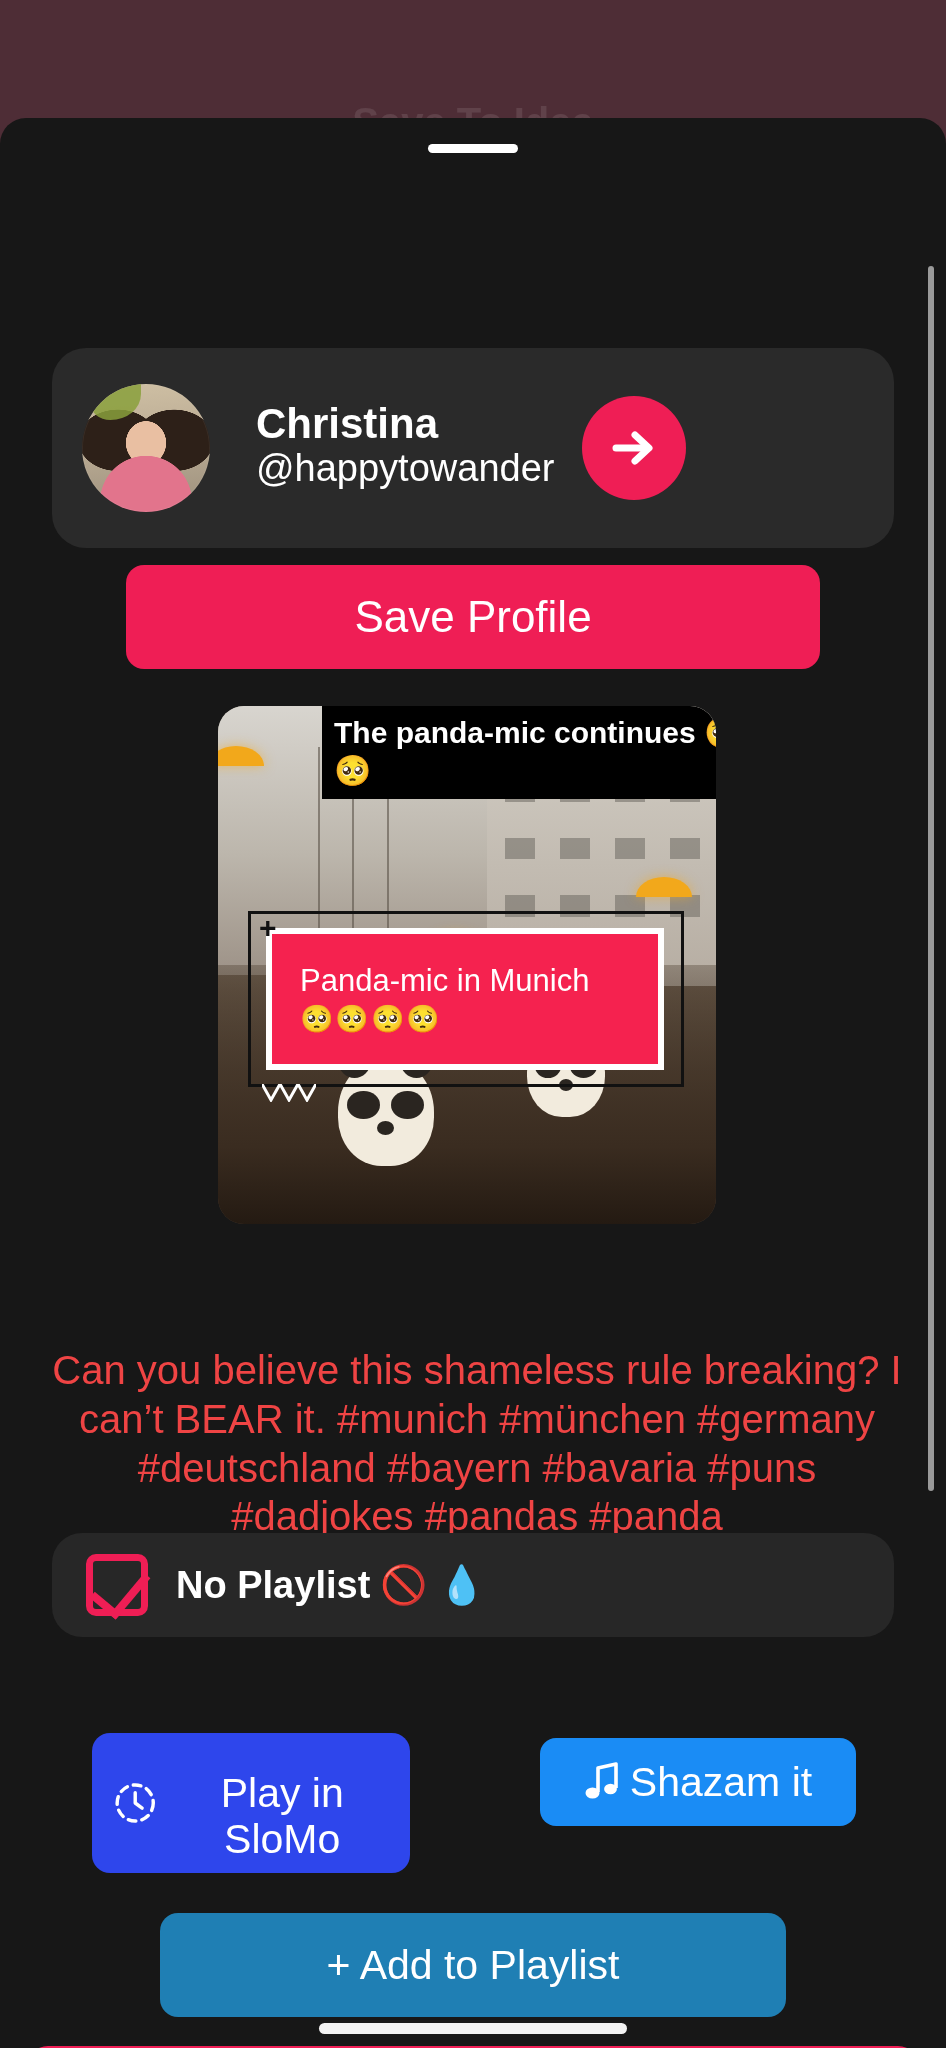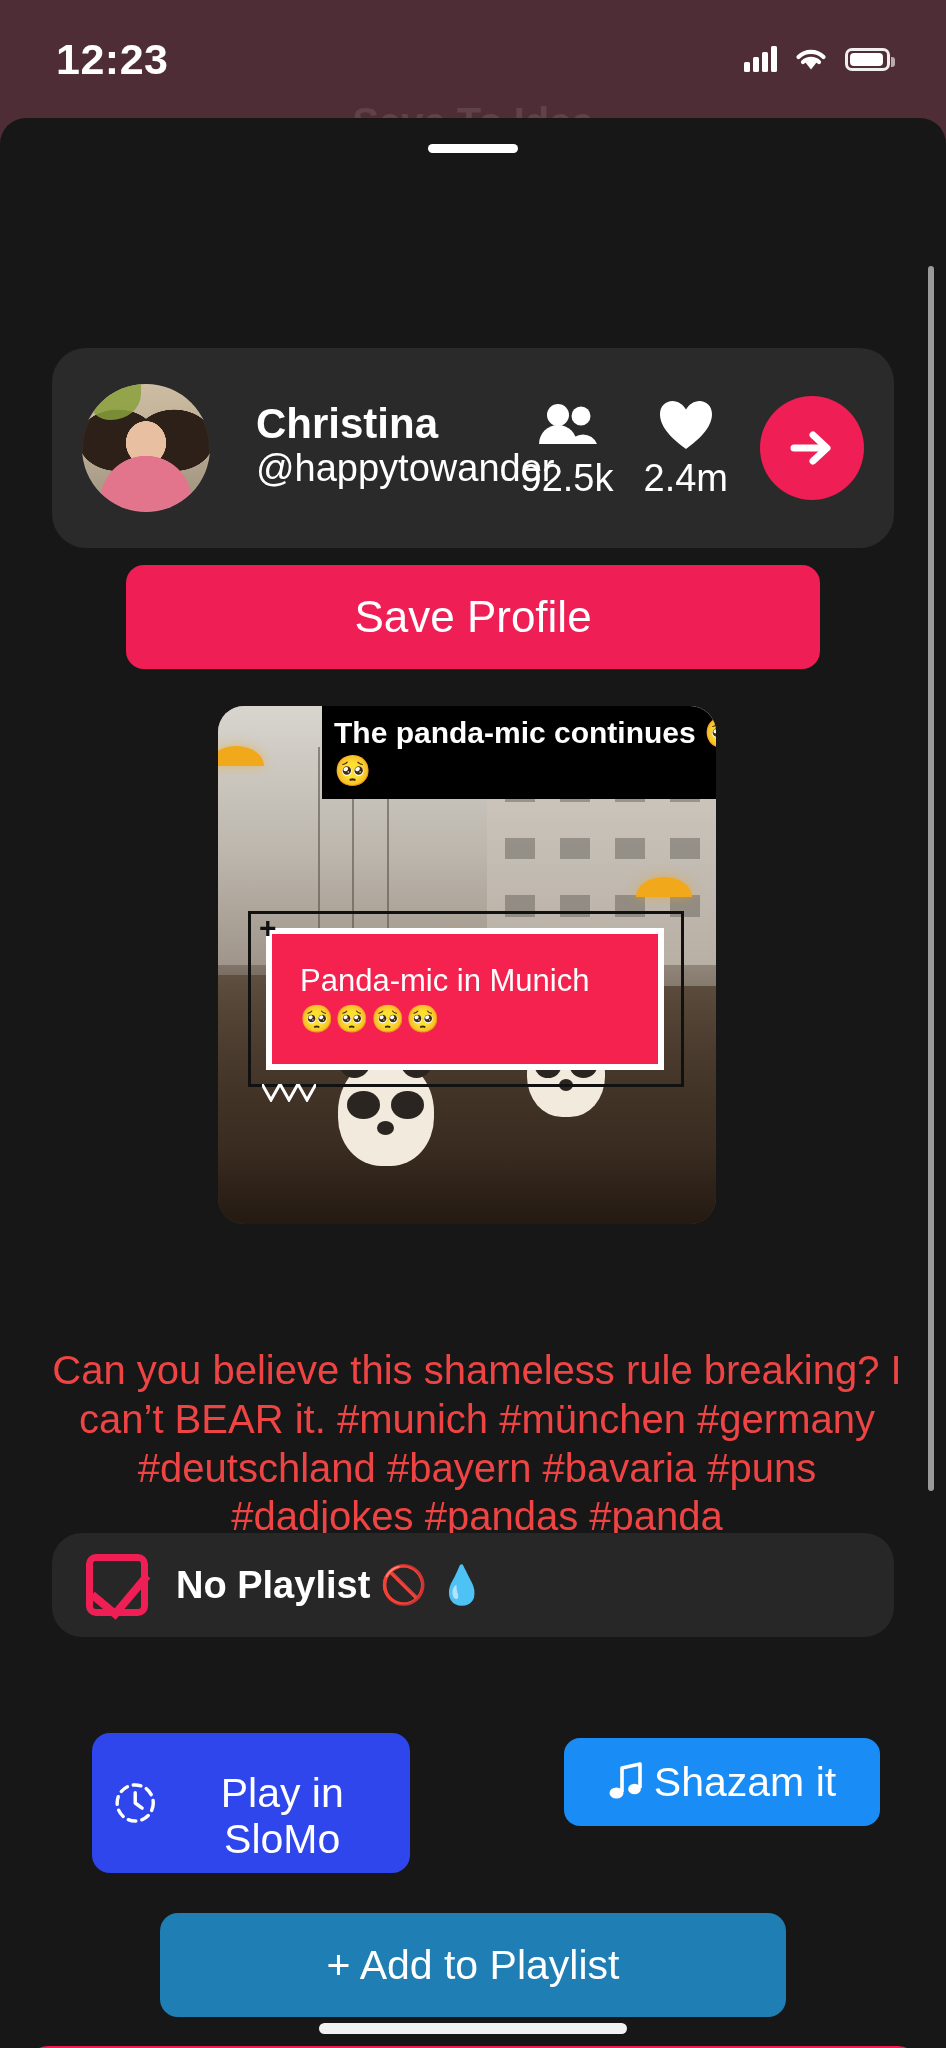--- a/index.html
+++ b/index.html
@@ -181,21 +181,21 @@
   .slomo-btn {
     position:absolute; left:92px; top:1615px; width:318px; height:140px;
     background:#2e46ec; border-radius:18px; border:none; cursor:pointer;
     display:flex; align-items:center; justify-content:center; gap:16px; padding:0 20px;
   }
   .slomo-btn .label { color:#fff; font-size:41px; line-height:1.12; text-align:center;margin-top:28px; }
   .shazam-btn {
     position:absolute; left:540px; top:1620px; width:316px; height:88px;
     background:#1a8cf5; border-radius:16px; border:none; cursor:pointer;
     display:flex; align-items:center; justify-content:center; gap:8px;
-    color:#fff; font-size:41px; font-family:"Liberation Sans", sans-serif;margin-left:24px;
+    color:#fff; font-size:41px; font-family:"Liberation Sans", sans-serif;
   }
   .playlist-btn {
     position:absolute; left:160px; top:1795px; width:626px; height:104px;
     background:#1f7fb4; border-radius:18px; border:none; cursor:pointer;
     color:#fff; font-size:41px; font-family:"Liberation Sans", sans-serif;
   }
   .savenow-btn {
     position:absolute; left:26px; top:1928px; width:894px; height:110px;
     background:#ef1e55; border-radius:22px; border:none; cursor:pointer;
     color:#fff; font-size:44px; font-family:"Liberation Sans", sans-serif;
@@ -203,74 +203,34 @@
   .home-indicator {
     position:absolute; left:50%; transform:translateX(-50%); bottom:14px;
     width:308px; height:11px; border-radius:6px; background:#f2f2f2;
   }
 </style>
 </head>
 <body>
 
 <div id="root">
 
-  <div class="statusbar">
-    <div class="status-time">12:23</div>
-    <div class="status-right">
-      <span class="sig">
-          <i></i>
-          <i></i>
-          <i></i>
-          <i></i>
-        </span>
-      <svg width="34" height="26" viewBox="0 0 34 26">
-        <path d="M17 23.5 L11.5 16.5 a9 9 0 0 1 11 0 Z" fill="#fff"></path>
-        <path d="M4.5 11 a18 18 0 0 1 25 0" stroke="#fff" stroke-width="4.2" fill="none" stroke-linecap="round"></path>
-        <path d="M9 16 a12 12 0 0 1 16 0" stroke="#fff" stroke-width="4.2" fill="none" stroke-linecap="round"></path>
-      </svg>
-      <span class="batt">
-          <i></i>
-        </span>
-    </div>
-  </div>
 
   <div class="ghost-title">Save To Idea</div>
 
   <div class="sheet">
     <div class="grabber"></div>
     <div class="scrollbar"></div>
 
     <div class="content">
 
       <div class="profile-card">
         <div class="avatar"></div>
         <div class="name-block">
           <div class="pf-name">Christina</div>
           <div class="pf-handle">@happytowander</div>
-        </div>
-        <div class="stats">
-          <div class="stat followers">
-            <span class="glyph">
-              <svg width="62" height="44" viewBox="0 0 62 44">
-                <circle cx="22" cy="12" r="11" fill="#fff"></circle>
-                <circle cx="45" cy="13" r="9.5" fill="#fff"></circle>
-                <path d="M3 41 a19 19 0 0 1 38 0 Z" fill="#fff"></path>
-                <path d="M33 41 a15 15 0 0 1 28 0 Z" fill="#fff"></path>
-              </svg>
-            </span>
-            <span class="val">92.5k</span>
-          </div>
-          <div class="stat likes">
-            <span class="glyph">
-              <svg width="56" height="50" viewBox="0 0 56 50">
-                <path d="M28 49 C6 33 2 22 2 14 C2 6 8 1 14.5 1 C20 1 25 4.5 28 9.5 C31 4.5 36 1 41.5 1 C48 1 54 6 54 14 C54 22 50 33 28 49 Z" fill="#fff"></path>
-              </svg>
-            </span>
-            <span class="val">2.4m</span>
-          </div>
         </div>
         <button class="arrow-btn">
           <svg width="52" height="52" viewBox="0 0 52 52">
             <path d="M8 26 H40" stroke="#fff" stroke-width="7" stroke-linecap="round"></path>
             <path d="M27 13 L41 26 L27 39" stroke="#fff" stroke-width="7" fill="none" stroke-linecap="round" stroke-linejoin="round"></path>
           </svg>
         </button>
       </div>
 
       <button class="save-profile">Save Profile</button>

